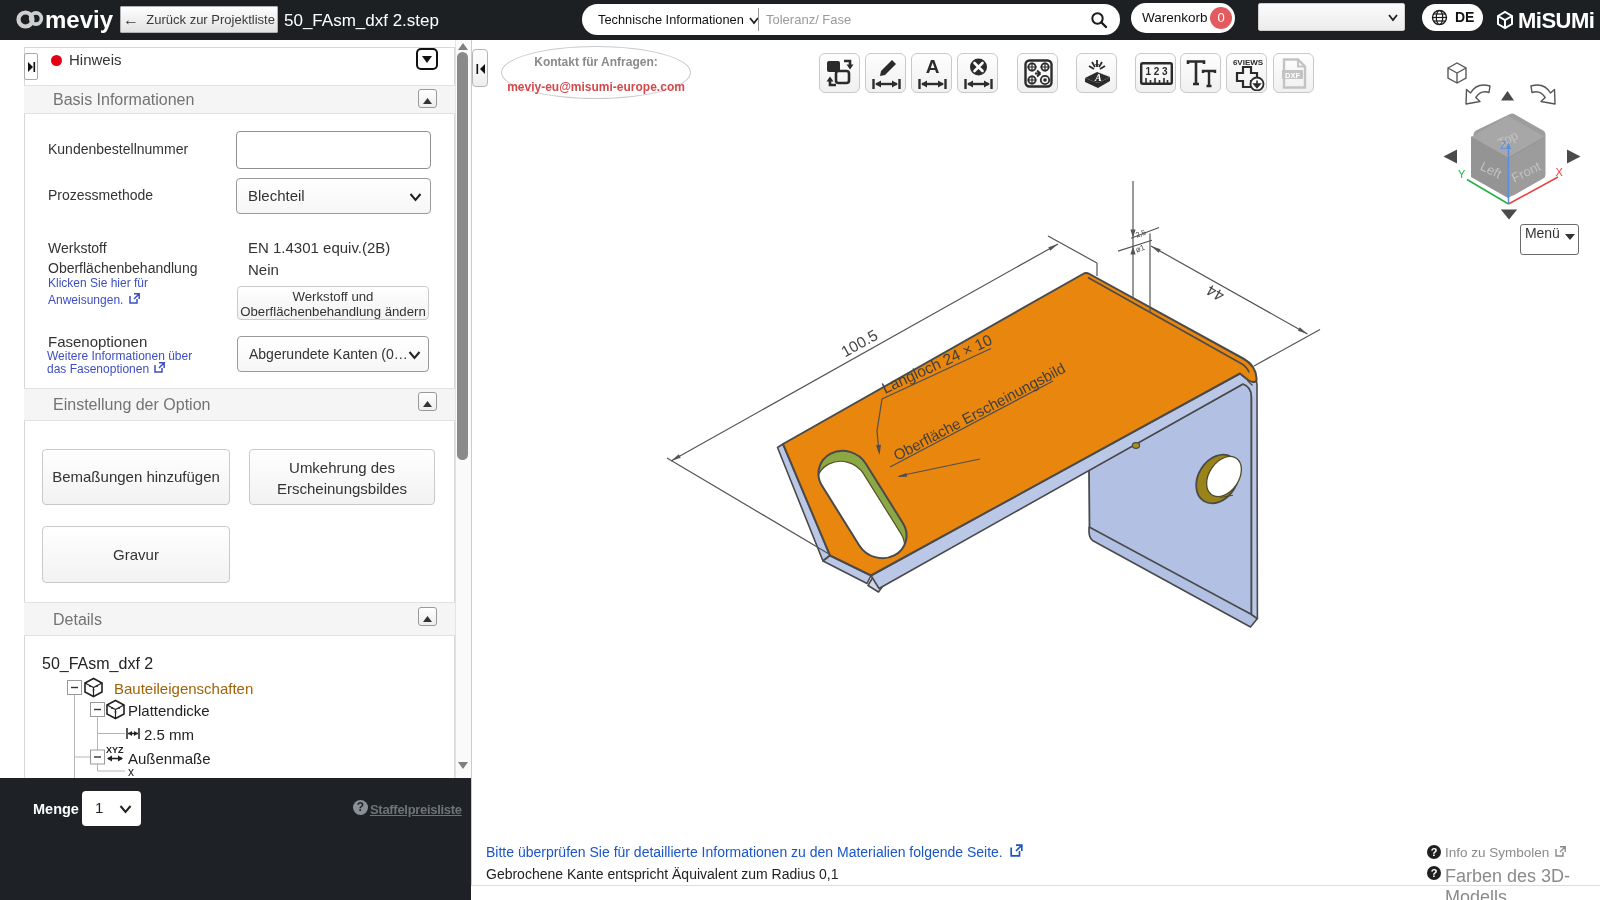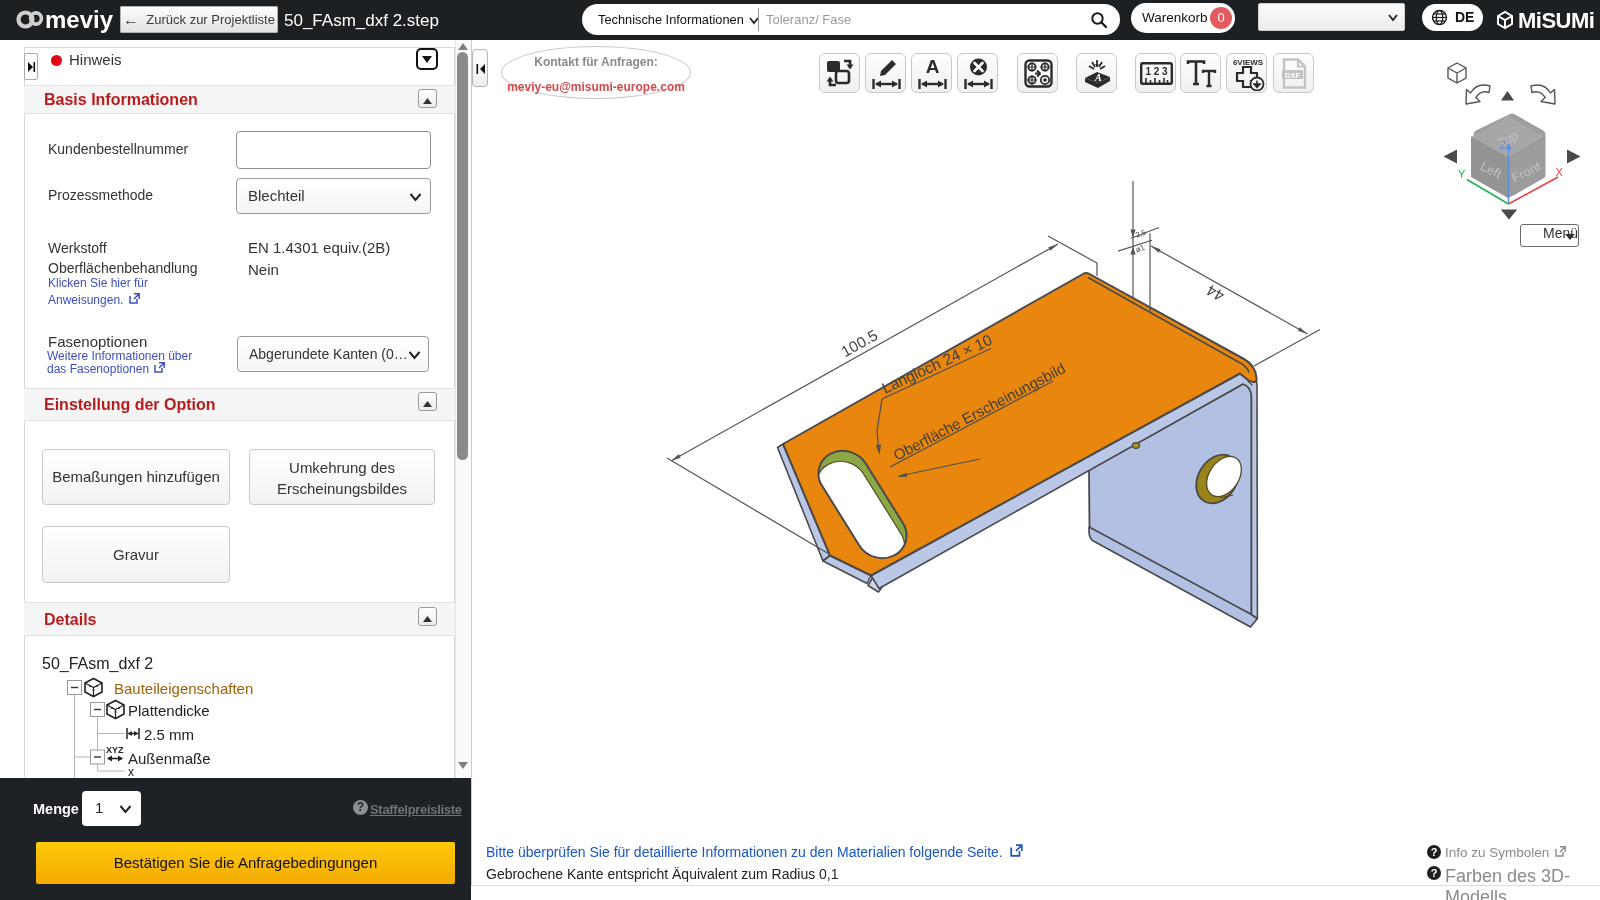--- a/index.html
+++ b/index.html
@@ -18,21 +18,21 @@
   #warenkorb { position:absolute; left:1131px; top:3px; width:104px; height:30px; background:#fff; border-radius:15px; }
   #langsel { position:absolute; left:1258px; top:3px; width:147px; height:28px;
     background:linear-gradient(#fbfbfb,#ececec); border:1px solid #cfcfcf; border-radius:2px; }
   #depill { position:absolute; left:1422px; top:4px; width:61px; height:27px; background:#fff; border-radius:14px; }
 
   
   #sidepanel { position:absolute; left:24px; top:47px; width:431px; height:731px; background:#fff;
     border:1px solid #d8d8d8; border-bottom:none; }
   .sechead { position:absolute; left:24px; width:431px; height:29px; background:#f5f5f5;
     border-top:1px solid #e2e2e2; border-bottom:1px solid #e2e2e2; }
-  .sechead .t { position:absolute; left:20px; top:5px; font-size:16px; color:#b91c1c;font-weight:bold; }
+  .sechead .t { position:absolute; left:29px; top:5px; font-size:16px; color:#737373; }
   .togglebtn { position:absolute; width:19px; height:19px; border:1px solid #9a9a9a; border-radius:3px;
     background:linear-gradient(#fff,#ededed); text-align:center; }
   .label { position:absolute; font-size:14px; color:#333; }
   .val { position:absolute; font-size:15px; color:#333; }
   .bluelink { position:absolute; font-size:12px; color:#3d4fc0; }
   .inputbox { position:absolute; background:#fff; border:1px solid #8f8f8f; border-radius:4px; }
   .selbox { position:absolute; background:linear-gradient(#fff,#f6f6f6); border:1px solid #9a9a9a; border-radius:4px; }
   .whitebtn { position:absolute; background:linear-gradient(#fff,#f2f2f2); border:1px solid #c9c9c9; border-radius:4px;
     color:#333; font-size:14px; text-align:center; }
 
@@ -46,22 +46,22 @@
     background:linear-gradient(#fec90b,#f3ab01); border-radius:2px; color:#111;
     font-size:15px; text-align:center; line-height:42px; }
 
   
   #canvas { position:absolute; left:471px; top:40px; width:1129px; height:846px; background:#fff;
     border-left:1px solid #ccc; border-bottom:1px solid #ddd; }
   #contact { position:absolute; left:501px; top:46px; width:190px; height:53px; background:#fff;
     border:1px solid #c9c9c9; border-radius:50%; text-align:center; }
   .toolbtn { position:absolute; top:53px; width:41px; height:40px; border:1px solid #c9c9c9; border-radius:6px;
     background:linear-gradient(#fefefe,#f0f0f0); }
-  #menubtn { position:absolute; left:1520px; top:224px; width:59px; height:23px; background:#fff;
-    border:1.5px solid #6a6a6a; border-radius:3px; font-size:14px; color:#333; text-align:right; }
+  #menubtn { position:absolute; left:1520px; top:224px; width:59px; height:31px; background:#fff;
+    border:1.5px solid #6a6a6a; border-radius:3px; font-size:14px; color:#333; text-align:left; }
 </style>
 </head>
 <body>
 <div id="page">
 
   <div id="topbar">
     <svg class="abs" style="left:16px;top:9px" width="29" height="22" viewBox="0 0 29 22">
       <ellipse cx="9.5" cy="10.5" rx="7" ry="7" fill="none" stroke="#cfcfcf" stroke-width="4.2"></ellipse>
       <ellipse cx="20" cy="9.5" rx="5.4" ry="5.6" fill="none" stroke="#cfcfcf" stroke-width="3.6"></ellipse>
     </svg>
@@ -142,20 +142,21 @@
   <div class="label" style="left:48px;top:240px">Werkstoff</div>
   <div class="val" style="left:248px;top:239px">EN 1.4301 equiv.(2B)</div>
   <div class="label" style="left:48px;top:260px">Oberflächenbehandlung</div>
   <div class="val" style="left:248px;top:261px">Nein</div>
   <div class="bluelink" style="left:48px;top:276px">Klicken Sie hier für</div>
   <div class="bluelink" style="left:48px;top:293px">Anweisungen.
     <svg style="margin-left:2px" width="11" height="11" viewBox="0 0 11 11">
         <path d="M1 3 L1 10 L8 10 L8 6 M5 0.8 L10.2 0.8 L10.2 6 M10 1 L5 6" fill="none" stroke="#3d4fc0" stroke-width="1.5"></path>
       </svg>
   </div>
+  <div class="whitebtn" style="left:237px;top:286px;width:192px;height:34px;line-height:15px;padding-top:2px;font-size:13.2px">Werkstoff und<br>Oberflächenbehandlung ändern</div>
   <div class="val" style="left:48px;top:333px">Fasenoptionen</div>
   <div class="bluelink" style="left:47px;top:349px">Weitere Informationen über</div>
   <div class="bluelink" style="left:47px;top:362px">das Fasenoptionen
     <svg style="margin-left:2px" width="11" height="11" viewBox="0 0 11 11">
         <path d="M1 3 L1 10 L8 10 L8 6 M5 0.8 L10.2 0.8 L10.2 6 M10 1 L5 6" fill="none" stroke="#3d4fc0" stroke-width="1.5"></path>
       </svg>
   </div>
   <div class="selbox" style="left:237px;top:336px;width:192px;height:36px">
     <div class="abs" style="left:11px;top:9px;font-size:14px;color:#333">Abgerundete Kanten (0…</div>
     <svg class="abs" style="left:170px;top:14px" width="13" height="9">
@@ -249,21 +250,20 @@
     <div class="abs" style="left:33px;top:23px;font-size:14.5px;font-weight:bold;color:#fff">Menge</div>
     <div class="abs" style="left:82px;top:13px;width:59px;height:35px;background:#fff;border-radius:4px">
       <div class="abs" style="left:13px;top:8px;font-size:15px;color:#222">1</div>
       <svg class="abs" style="left:37px;top:14px" width="13" height="9">
           <path d="M1.5 1 L6.5 7 L11.5 1" fill="none" stroke="#222" stroke-width="2"></path>
         </svg>
     </div>
     <div class="abs" style="left:353px;top:22px;width:15px;height:15px;border-radius:50%;background:#8b9096;color:#1e2226;font-size:12px;font-weight:bold;text-align:center;line-height:15px">?</div>
     <div class="abs" style="left:370px;top:24px;font-size:13px;font-weight:bold;color:#6e7377;text-decoration:underline;letter-spacing:-0.3px">Staffelpreisliste</div>
   </div>
-  <div id="confirmbtn">Bestätigen Sie die Anfragebedingungen</div>
 
   <div id="canvas"></div>
   <div id="contact">
     <div style="margin-top:8px;font-size:12px;font-weight:bold;color:#8a8a8a">Kontakt für Anfragen:</div>
     <div style="margin-top:11px;font-size:12px;font-weight:bold;color:#d4494c">meviy-eu@misumi-europe.com</div>
   </div>
 
   <div class="abs" style="left:472px;top:49px;width:16px;height:38px;background:linear-gradient(#fff,#eee);border:1px solid #b5b5b5;border-radius:4px">
     <svg class="abs" style="left:3px;top:14px" width="10" height="10">
         <rect x="0.5" y="0" width="1.6" height="10" fill="#111"></rect>

